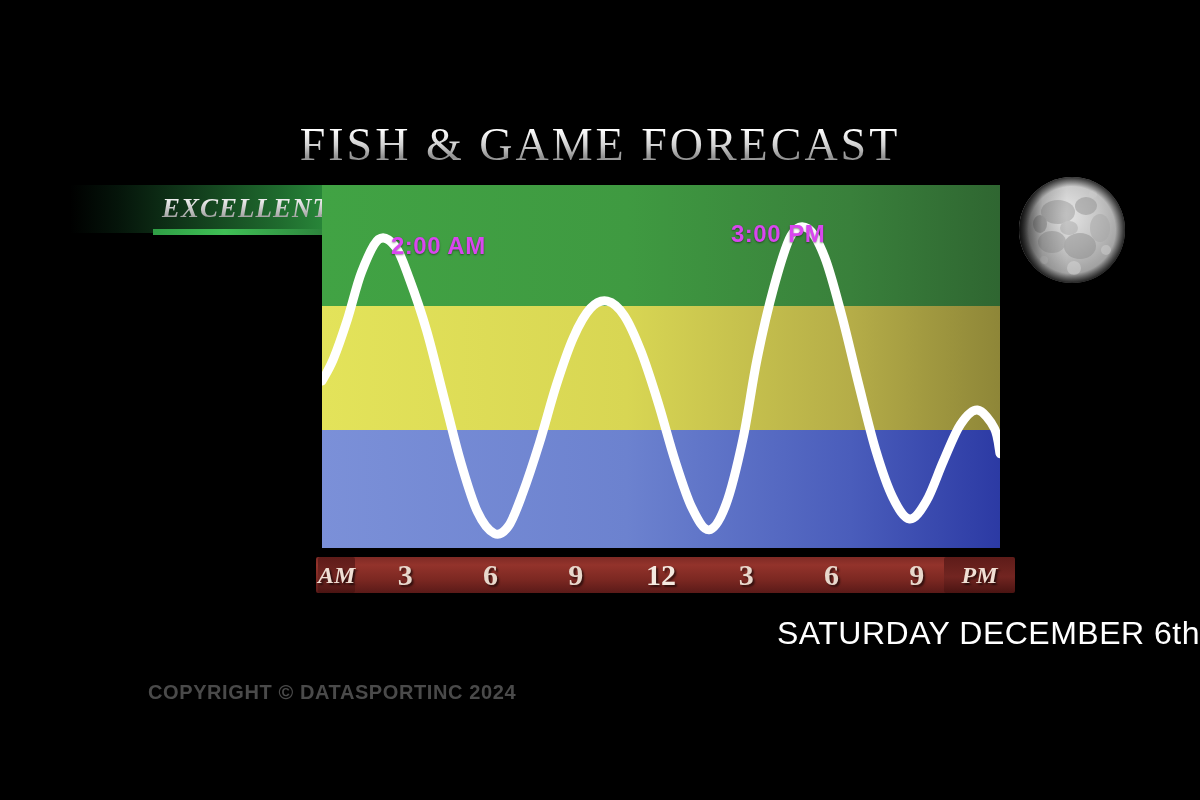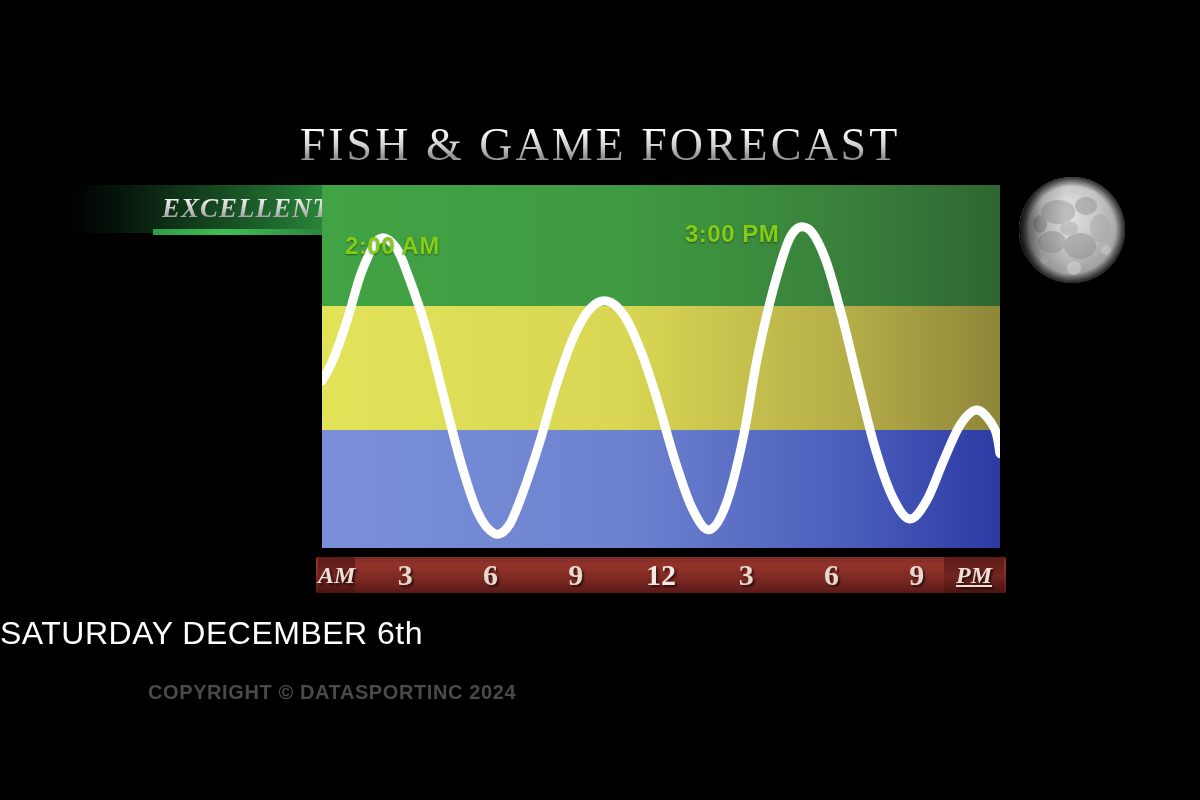--- a/index.html
+++ b/index.html
@@ -123,25 +123,26 @@
   .band.yellow { top: 121px; height: 124px; background: linear-gradient(90deg, #e3e35a 0%, #d8d653 45%, #b5ad48 78%, #8e8638 100%); }
   .band.blue   { top: 245px; height: 118px; background: linear-gradient(90deg, #7b90d8 0%, #6c82cf 45%, #4a5dbb 78%, #2c3aa4 100%); }
 
   #curve { position: absolute; left: 0; top: 0; }
 
   .peak-label {
     position: absolute;
     font-family: "Liberation Sans", sans-serif;
     font-weight: bold;
     font-size: 24px;
-    color: #84cc16;
+    color: #d946ef;
     letter-spacing: 0.5px;
     text-shadow: 0 1px 2px rgba(0,0,0,0.45);
     user-select: none;
     white-space: nowrap;
+    margin-left: 46px;
   }
   #peak-label-0 { left: 345px; top: 232px; }
   #peak-label-1 { left: 685px; top: 220px; text-align: center; }
 
   
   #axis {
     position: absolute;
     left: 316px;
     top: 557px;
     width: 690px;
@@ -176,21 +177,21 @@
     border-radius: 2px;
     text-shadow: 2px 2px 2px rgba(0,0,0,0.6);
   }
 
   
   #date {
     position: absolute;
     left: 0;
     top: 615px;
     width: 1200px;
-    text-align: left;
+    text-align: right;
     font-family: "Liberation Sans", sans-serif;
     font-size: 32px;
     color: #ffffff;
     letter-spacing: 0.5px;
     user-select: none;
   }
 
   
   #copyright {
     position: absolute;
@@ -282,20 +283,20 @@
 
   <div id="axis">
       <div class="tick endcap" style="width: 37px; left: 2px;">AM</div>
       <div class="tick num" style="width: 58px; left: 60.25px;">3</div>
       <div class="tick num" style="width: 58px; left: 145.5px;">6</div>
       <div class="tick num" style="width: 58px; left: 230.75px;">9</div>
       <div class="tick num noon" style="width: 58px; left: 316px;">12</div>
       <div class="tick num" style="width: 58px; left: 401.25px;">3</div>
       <div class="tick num" style="width: 58px; left: 486.5px;">6</div>
       <div class="tick num" style="width: 58px; left: 571.75px;">9</div>
-      <div class="tick endcap" style="width: 60px; left: 628px; text-decoration: underline;">PM</div>
+      <div class="tick endcap" style="width: 71px; left: 628px;">PM</div>
     </div>
 
   <div id="date">SATURDAY DECEMBER 6th</div>
 
   <div id="copyright">COPYRIGHT © DATASPORTINC 2024</div>
 
 </div>
 
 </body></html>

